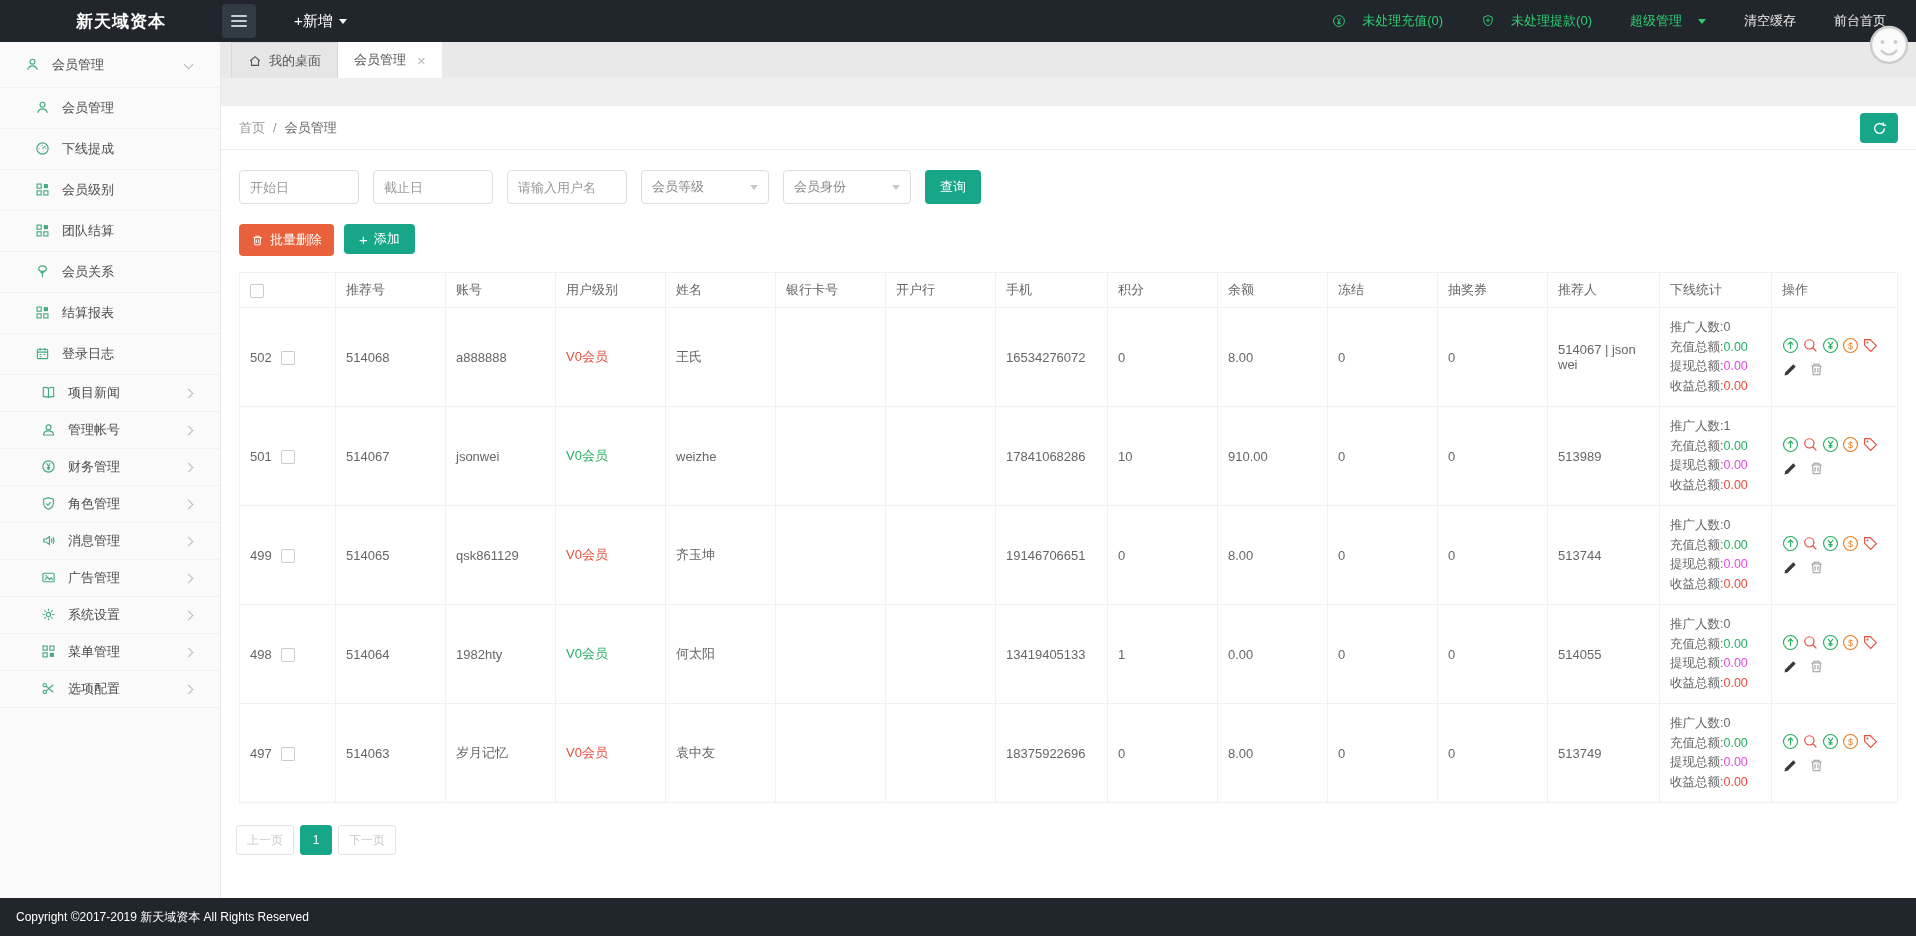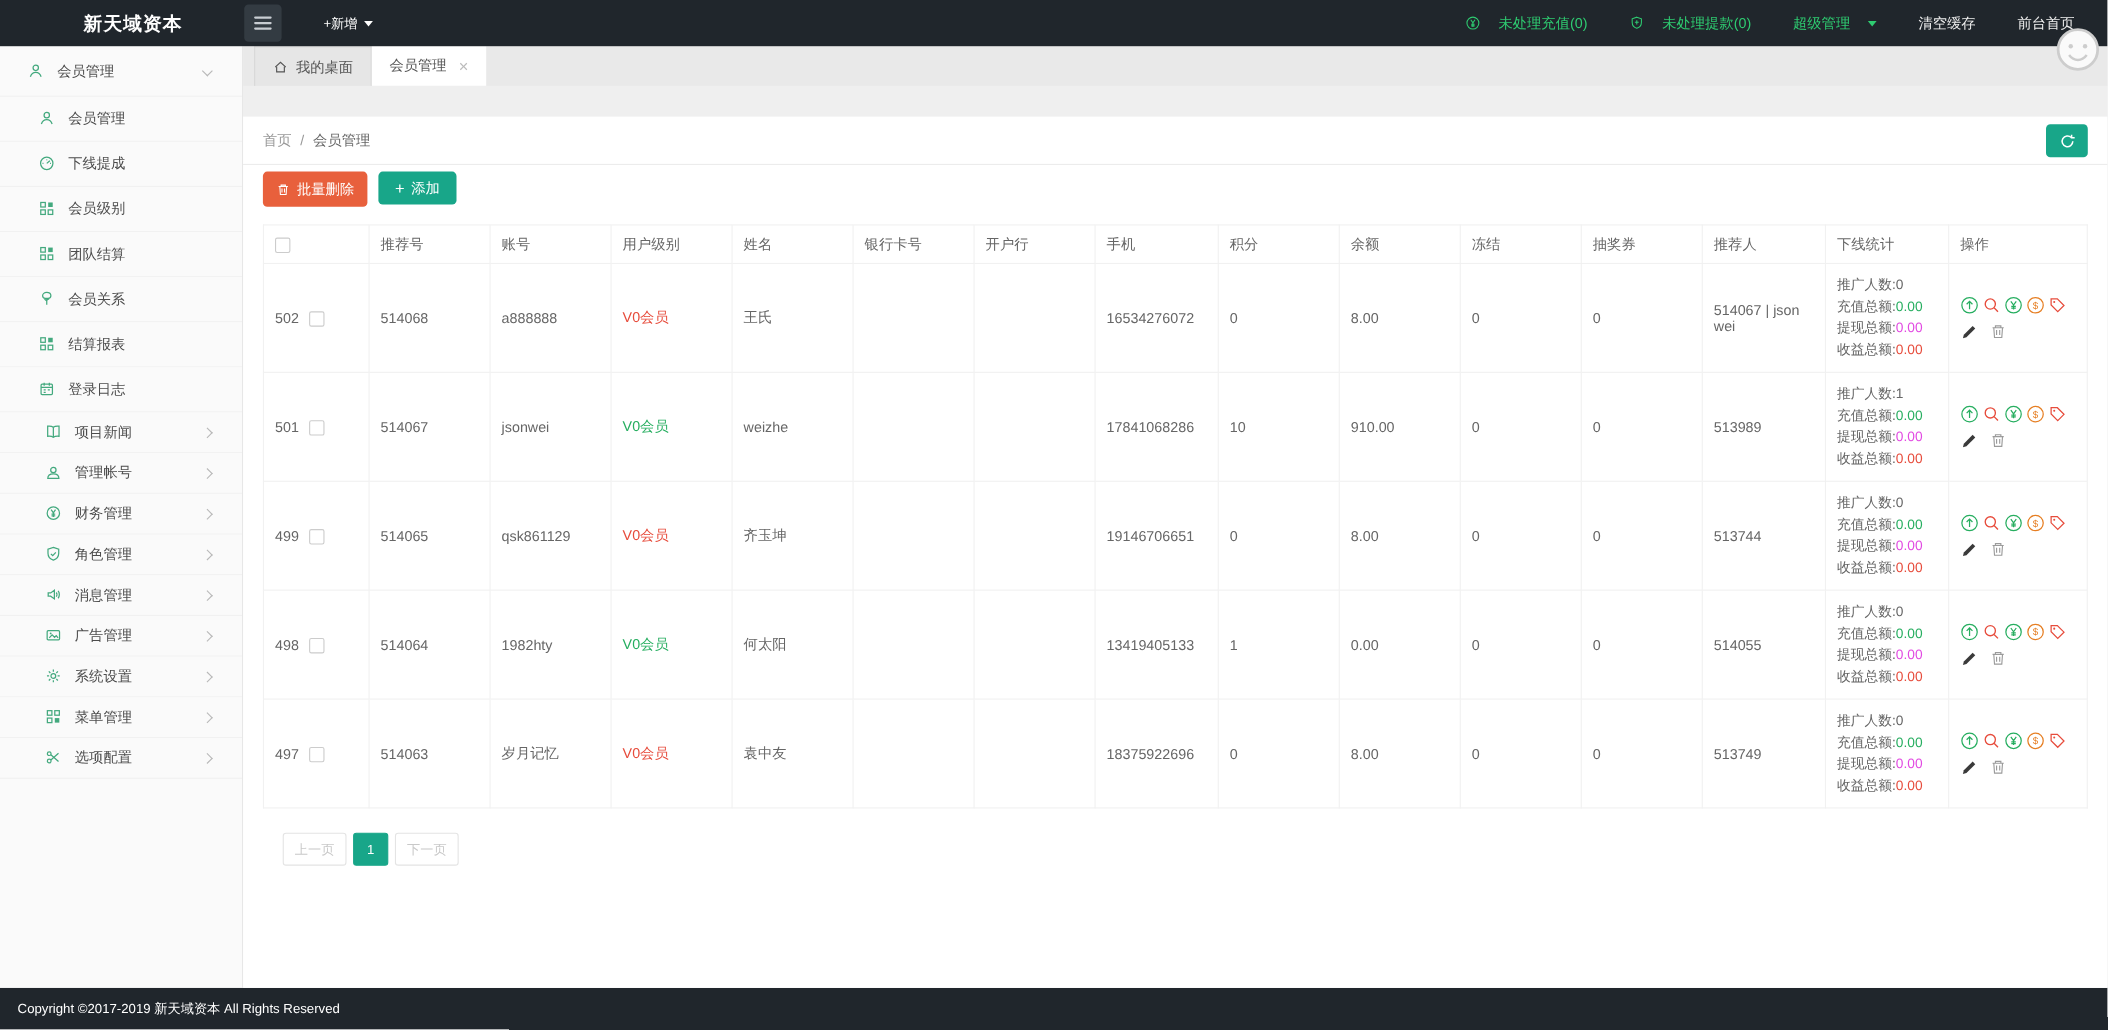--- a/index.html
+++ b/index.html
@@ -4,21 +4,21 @@
 <style>
   * { margin:0; padding:0; box-sizing:border-box; }
   html,body { width:1916px; height:936px; overflow:hidden; }
   body { font-family:"Liberation Sans","DejaVu Sans",sans-serif; background:#efefef; color:#666; }
 
   
   .topbar { height:42px; background:#20262c; display:flex; align-items:center; position:relative; z-index:20;text-align:center; }
   .logo { width:222px; padding-left:20px; color:#fff; font-size:17px; font-weight:600; letter-spacing:1px; }
   .burger { width:34px; height:34px; background:#333b42; border-radius:4px; display:flex; flex-direction:column; justify-content:center; align-items:center; gap:3px; cursor:pointer; }
   .burger i { width:16px; height:2px; background:#c8cdd2; border-radius:1px; }
-  .addnew { margin-left:38px; color:#fff; font-size:12px; display:flex; align-items:center; gap:6px; cursor:pointer; }
+  .addnew { margin-left:38px; color:#fff; font-size:15px; display:flex; align-items:center; gap:6px; cursor:pointer; }
   .caret { width:0; height:0; border-left:4px solid transparent; border-right:4px solid transparent; border-top:5px solid currentColor; display:inline-block; }
   .top-right { margin-left:auto; display:flex; align-items:center; gap:38px; padding-right:30px; font-size:13px; }
   .green-item { color:#2ecc71; display:flex; align-items:center; gap:16px; cursor:pointer; }
   .green-item svg { width:14px; height:14px; }
   .white-item { color:#eee; cursor:pointer; display:flex; align-items:center; gap:6px; }
   .avatar { position:absolute; right:6px; top:24px; width:42px; height:42px; z-index:60; }
 
   
   .layout { display:flex; height:856px; }
 
@@ -70,21 +70,21 @@
   .rowid { margin-right:9px; vertical-align:middle; }
   .lv-red { color:#e74c3c; }
   .lv-green { color:#27ae60; }
   .stat-line { font-size:12.5px; line-height:19.5px; white-space:nowrap; }
   .v-plain { color:#666; } .v-green { color:#27ae60; } .v-magenta { color:#e24ae2; } .v-red { color:#e74c3c; }
   .ops-row1 { display:flex; gap:3px; margin-bottom:7px; }
   .ops-row2 { display:flex; gap:9px; }
   .op { display:inline-flex; cursor:pointer; }
   .op svg { width:17px; height:17px; }
 
-  .pagination { display:flex; margin:22px 36px; gap:6px; }
+  .pagination { display:flex; margin:22px 15px; gap:6px; }
   .page-btn { height:30px; min-width:52px; padding:0 10px; border:1px solid #e4e4e4; border-radius:3px; background:#fff; color:#c9c9c9; font-size:12px; display:flex; align-items:center; justify-content:center; cursor:pointer; }
   .page-btn.active { background:#18a689; color:#fff; border-color:#18a689; min-width:32px; cursor:default; }
 
   .footer { height:38px; background:#20262c; color:#fff; font-size:12px; display:flex; align-items:center; padding-left:16px; }
 </style>
 </head>
 <body>
 
 <div class="topbar">
   <div class="logo">新天域资本</div>
@@ -372,20 +372,34 @@
       </div>
       <button class="refresh-btn">
         <svg viewBox="0 0 16 16">
             <g fill="none" stroke="#fff" stroke-width="1.5">
               <path d="M13.2 8a5.2 5.2 0 1 1-1.5-3.7"></path>
               <path d="M12 1.6v3h3"></path>
             </g>
           </svg>
       </button>
 
+      <div class="filters">
+        <input class="f-input" placeholder="开始日" style="">
+        <input class="f-input" placeholder="截止日" style="">
+        <input class="f-input" placeholder="请输入用户名" style="">
+        <div class="f-select">
+          <span>会员等级</span>
+          <span class="caret"></span>
+        </div>
+        <div class="f-select">
+          <span>会员身份</span>
+          <span class="caret"></span>
+        </div>
+        <button class="search-btn">查询</button>
+      </div>
 
       <div class="actionbar">
         <button class="btn-del">
           <svg viewBox="0 0 16 16">
               <g fill="none" stroke="#fff" stroke-width="1.2">
                 <path d="M2.8 4.4h10.4M5.6 4.2V2.8h4.8v1.4M4.2 4.4l.6 9h6.4l.6-9M6.6 6.6v4.6M9.4 6.6v4.6"></path>
               </g>
             </svg>
           <span>批量删除</span>
         </button>

